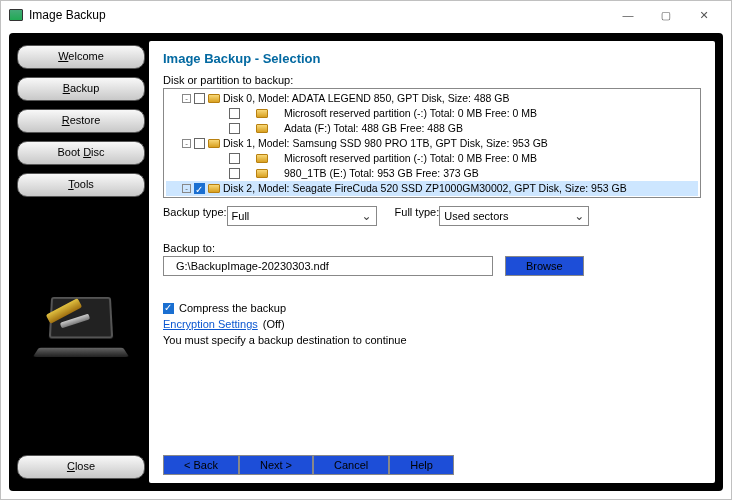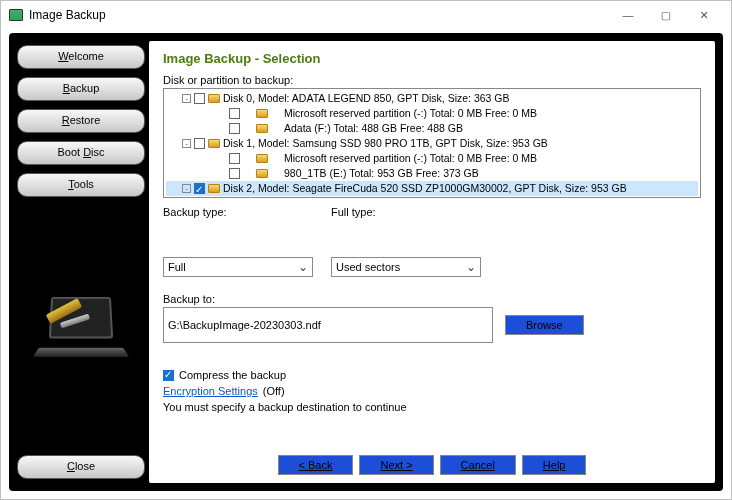--- a/index.html
+++ b/index.html
@@ -15,44 +15,44 @@
 .side-btn span { text-decoration: underline; }
 .close-row { margin-top: auto; margin-bottom: 4px; }
 .sidebar-image { flex: 1; display: flex; align-items: center; justify-content: center; margin: 30px 0 20px 0; }
 .laptop { position: relative; width: 90px; height: 70px; }
 .laptop-screen { position:absolute; top:0; left:14px; width:62px; height:42px; background:#222; border:2px solid #555; border-radius:3px; transform: perspective(80px) rotateX(8deg); }
 .laptop-base { position:absolute; bottom:6px; left:0; width:90px; height:16px; background:linear-gradient(#666,#222); border-radius:3px; transform: perspective(100px) rotateX(55deg); }
 .tool { position:absolute; top:10px; left:10px; width:36px; height:10px; background:linear-gradient(#e0c040,#a07010); border-radius:2px; transform: rotate(-28deg); }
 .tool2 { position:absolute; top:22px; left:24px; width:30px; height:6px; background:linear-gradient(#ccc,#777); border-radius:2px; transform: rotate(-18deg); }
 
 .content { flex: 1; background: #fff; border-radius: 2px; padding: 10px 14px 8px 14px; display: flex; flex-direction: column; font-size: 11px; color: #000; }
-.page-title { font-size: 13px; font-weight: bold; color: #4d7c0f; margin-bottom: 8px; }
+.page-title { font-size: 13px; font-weight: bold; color: #0369a1; margin-bottom: 8px; }
 .label { font-size: 11px; margin-bottom: 2px; }
 .tree { border: 1px solid #888; height: 110px; overflow-y: auto; padding: 2px 2px; font-size: 10.5px; line-height: 15px; background: #fff; }
 .tree-row { white-space: nowrap; display:flex; align-items:center; gap:3px; }
 .tree-row.sel { background: #cde6ff; }
 .ind1 { padding-left: 16px; } .ind2 { padding-left: 36px; gap: 16px; }
 .expander { display:inline-block; width:9px; height:9px; border:1px solid #888; font-size:8px; line-height:8px; text-align:center; color:#555; }
 .cb { display:inline-block; width:11px; height:11px; border:1px solid #666; background:#fff; vertical-align:middle; position:relative; }
 .cb.checked { background:#1a6fd1; border-color:#1a6fd1; }
 .cb.checked::after { content:"✓"; position:absolute; top:-2px; left:0px; font-size:10px; color:#fff; }
 .disk-icon { display:inline-block; width:12px; height:9px; background:linear-gradient(#f8d878,#d8a020); border:1px solid #b88010; border-radius:1px; }
 .row2 { display:flex; gap:18px; margin-top:8px; }
-.col { display:flex; flex-direction:column; }
-.select { width: 150px; height: 20px; border:1px solid #888; font-size:11px; padding:1px 4px; background:#fff; display:flex; align-items:center; justify-content:space-between; cursor:pointer;margin-top:37px; }
+.col { display:flex; flex-direction:row;text-align:center; }
+.select { width: 150px; height: 20px; border:1px solid #888; font-size:11px; padding:1px 4px; background:#fff; display:flex; align-items:center; justify-content:space-between; cursor:pointer; }
 .select::after { content:"⌄"; font-size:12px; color:#444; }
 .backup-to { margin-top: 16px; }
 .path-row { display:flex; gap:12px; align-items:center; margin-top:2px; }
-.path-input { flex:1; max-width:330px; height:36px; border:1px solid #888; padding:2px 4px; font-size:11px; }
+.path-input { flex:1; max-width:330px; height:20px; border:1px solid #888; padding:2px 12px; font-size:11px; }
 .btn { height:20px; min-width:64px; padding:0 20px; border:1px solid #888; background:#1d4ed8; font-size:11px; cursor:pointer; }
 .options { margin-top: 26px; }
 .opt-row { display:flex; align-items:center; gap:5px; margin-bottom:4px; font-size:11px; }
 .link { color:#0b57d0; text-decoration:underline; cursor:pointer; display:inline; }
 .hint { font-size:11px; margin-top:2px; }
-.footer { margin-top:auto; display:flex; justify-content:center; gap:6px; padding-top:8px;text-decoration:underline; }
+.footer { margin-top:auto; display:flex; justify-content:flex-start; gap:0; padding-top:8px; }
 .footer .btn { min-width:58px; }
 </style>
 </head>
 <body>
 
 <div class="window">
   <div class="titlebar">
     <div class="win-icon"></div>
     <div>Image Backup</div>
     <div class="spacer"></div>
@@ -80,21 +80,21 @@
     </div>
 
     <div class="content">
       <div class="page-title">Image Backup - Selection</div>
       <div class="label">Disk or partition to backup:</div>
       <div class="tree" id="tree">
           <div class="tree-row ind1">
             <span class="expander">-</span>
             <span class="cb"></span>
             <span class="disk-icon"></span>
-            <span>Disk 0, Model: ADATA LEGEND 850, GPT Disk, Size: 363 GB</span>
+            <span>Disk 0, Model: ADATA LEGEND 850, GPT Disk, Size: 488 GB</span>
           </div>
           <div class="tree-row ind2">
             <span style="width: 11px; display: inline-block;"></span>
             <span class="cb"></span>
             <span class="disk-icon"></span>
             <span>Microsoft reserved partition (-:) Total: 0 MB  Free: 0 MB</span>
           </div>
           <div class="tree-row ind2">
             <span style="width: 11px; display: inline-block;"></span>
             <span class="cb"></span>

